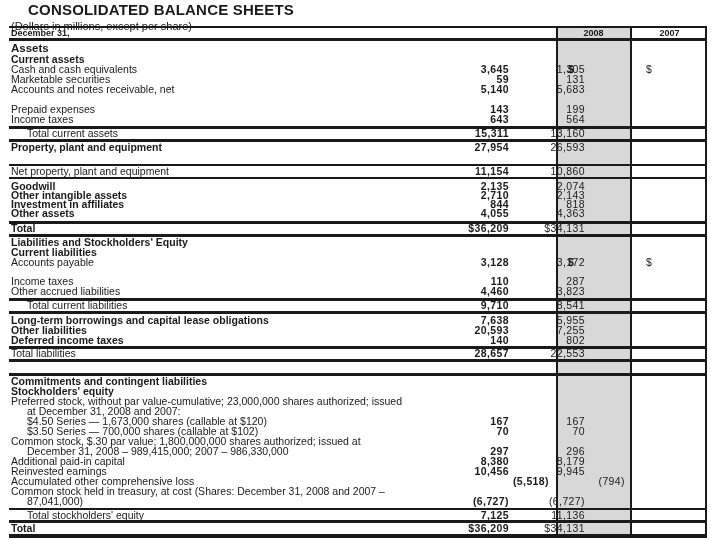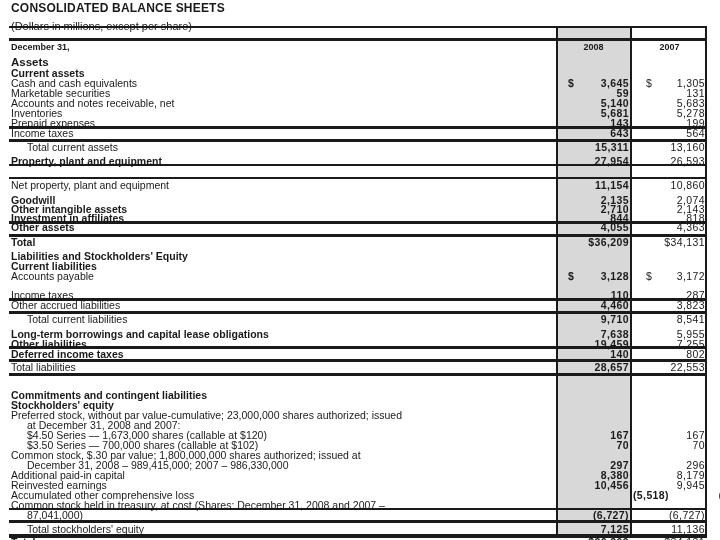--- a/index.html
+++ b/index.html
@@ -1,24 +1,24 @@
 <!DOCTYPE html>
 <html><head>
 <meta charset="utf-8">
 <style>
   html, body { margin: 0; padding: 0; background: #ffffff; }
   body { width: 720px; height: 540px; position: relative; overflow: hidden;
          font-family: "Liberation Sans", "DejaVu Sans", sans-serif; color: #1a1a1a; }
   .sheet { position: absolute; left: 0; top: 0; width: 720px; height: 540px; }
-  .title { position: absolute; left: 11px; top: 1px; font-size: 12px; font-weight: bold; letter-spacing: 0.2px; }
+  .title { position: absolute; left: 28px; top: 1px; font-size: 15px; font-weight: bold; letter-spacing: 0.2px; }
   .subtitle { position: absolute; left: 11px; top: 20px; font-size: 11px; }
   .shade { position: absolute; left: 557px; width: 73px; background: #d8d8d8; }
   .vline { position: absolute; width: 2px; background: #1a1a1a; }
   .hline { position: absolute; left: 9px; width: 698px; background: #1a1a1a; }
-  .row { position: absolute; left: 0; width: 720px; height: 11px; font-size: 10.5px; line-height: 11px; margin-top: 14px; }
+  .row { position: absolute; left: 0; width: 600px; height: 11px; font-size: 10.5px; line-height: 11px; }
   .row .lbl { position: absolute; left: 11px; white-space: nowrap; }
   .row .lbl.indent { left: 27px; }
   .row .lbl.bold { font-weight: bold; }
   .row .v08 { position: absolute; right: 91px; text-align: right; white-space: nowrap; font-weight: bold; letter-spacing: 0.4px; }
   .row .v07 { position: absolute; right: 15px; text-align: right; white-space: nowrap; letter-spacing: 0.4px; }
   .row .d08 { position: absolute; left: 568px; font-weight: bold; }
   .row .d07 { position: absolute; left: 646px; }
   .hdr { font-size: 9px; font-weight: bold; }
   .hdr .year08 { position: absolute; left: 557px; width: 73px; text-align: center; }
   .hdr .year07 { position: absolute; left: 632px; width: 75px; text-align: center; }
@@ -76,25 +76,20 @@
   <div class="row" style="top:74px;">
     <span class="lbl">Marketable securities</span>
     <span class="v08">59</span>
     <span class="v07">131</span>
   </div>
   <div class="row" style="top:84px;">
     <span class="lbl">Accounts and notes receivable, net</span>
     <span class="v08">5,140</span>
     <span class="v07">5,683</span>
   </div>
-  <div class="row" style="top:94px;">
-    <span class="lbl">Inventories</span>
-    <span class="v08">5,681</span>
-    <span class="v07">5,278</span>
-  </div>
   <div class="row" style="top:104px;">
     <span class="lbl">Prepaid expenses</span>
     <span class="v08">143</span>
     <span class="v07">199</span>
   </div>
   <div class="row" style="top:114px;">
     <span class="lbl">Income taxes</span>
     <span class="v08">643</span>
     <span class="v07">564</span>
   </div>
@@ -166,21 +161,21 @@
     <span class="v08">9,710</span>
     <span class="v07">8,541</span>
   </div>
   <div class="row" style="top:315px;">
     <span class="lbl bold">Long-term borrowings and capital lease obligations</span>
     <span class="v08">7,638</span>
     <span class="v07">5,955</span>
   </div>
   <div class="row" style="top:325px;">
     <span class="lbl bold">Other liabilities</span>
-    <span class="v08">19,459</span>
+    <span class="v08">20,593</span>
     <span class="v07">7,255</span>
   </div>
   <div class="row" style="top:335px;">
     <span class="lbl bold">Deferred income taxes</span>
     <span class="v08">140</span>
     <span class="v07">802</span>
   </div>
   <div class="row" style="top:348px;">
     <span class="lbl">Total liabilities</span>
     <span class="v08">28,657</span>

